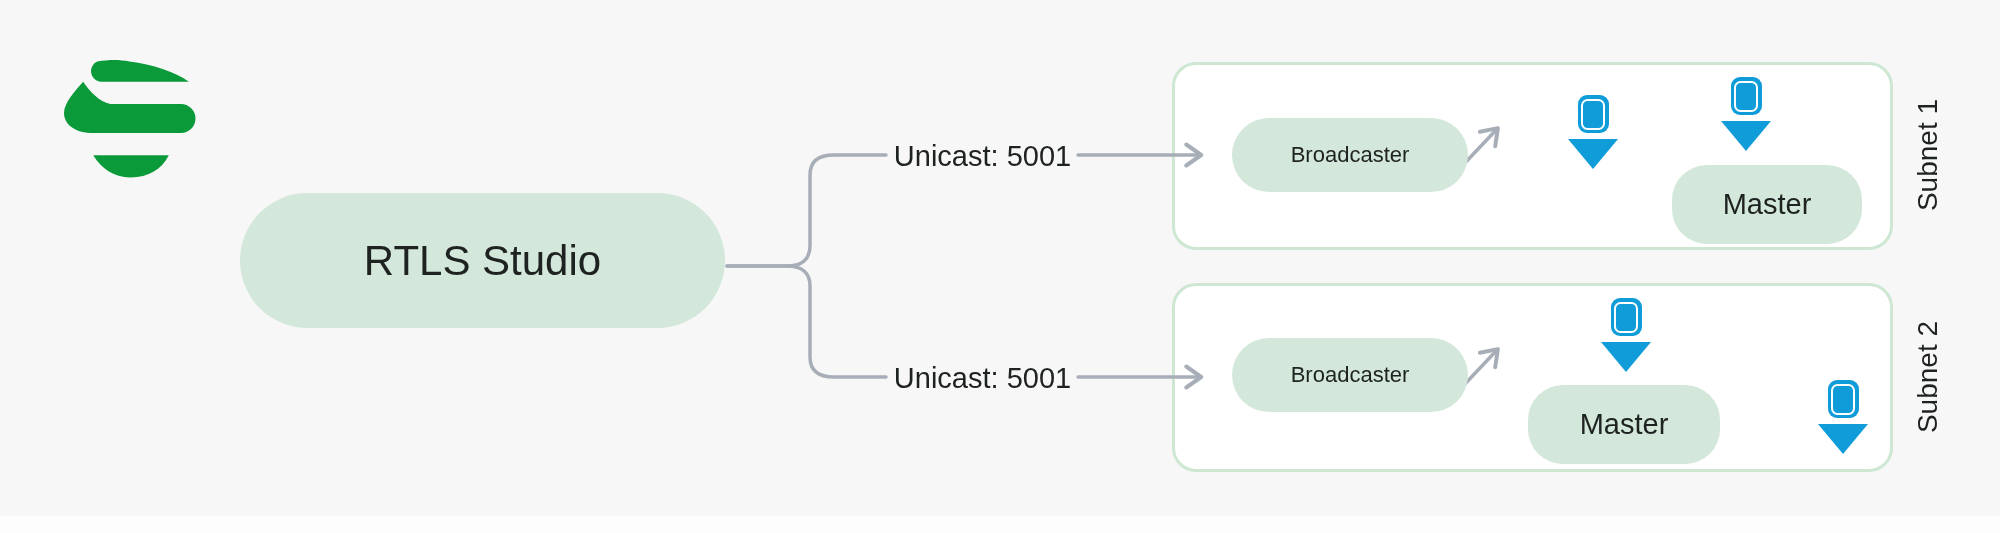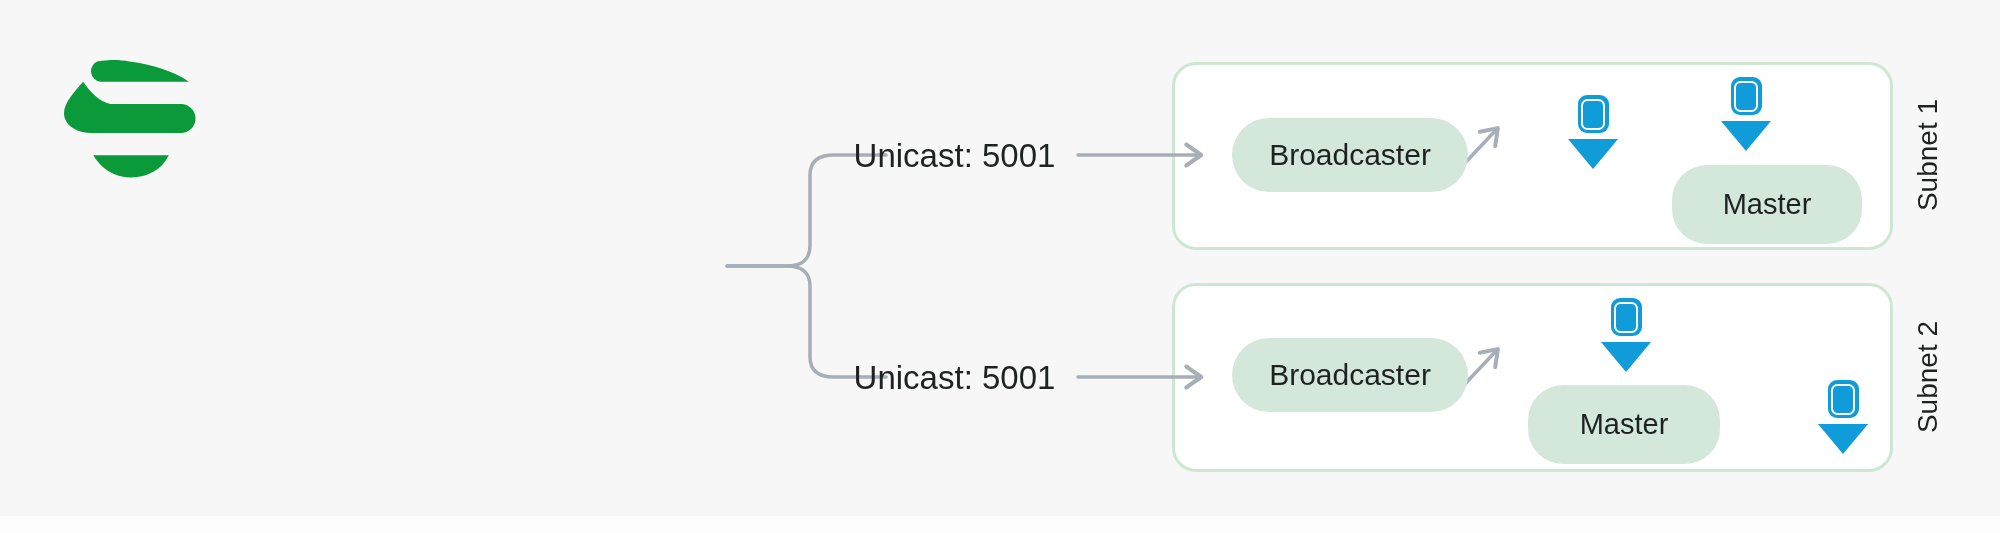--- a/index.html
+++ b/index.html
@@ -15,30 +15,30 @@
     border:3px solid #cde7d3;border-radius:24px;box-sizing:border-box;z-index:1;
   }
   .subnet-box.one{top:62px;height:188px;}
   .subnet-box.two{top:283px;height:189px;}
 
   .pill{
     position:absolute;background:#d3e8da;display:flex;align-items:center;justify-content:center;
     z-index:3;white-space:nowrap;
   }
   .root-pill{left:240px;top:193px;width:485px;height:135px;border-radius:68px;font-size:42px;}
-  .broadcaster{width:236px;height:74px;border-radius:37px;font-size:30px;}
+  .broadcaster{width:236px;height:74px;border-radius:37px;font-size:22px;}
   .broadcaster.one{left:1232px;top:118px;}
   .broadcaster.two{left:1232px;top:338px;}
   .master{height:79px;border-radius:35px;font-size:29px;}
   .master.one{left:1672px;top:165px;width:190px;}
   .master.two{left:1528px;top:385px;width:192px;}
 
   .link-label{
-    position:absolute;left:852px;width:205px;height:40px;line-height:40px;text-align:center;
-    font-size:33px;z-index:3;white-space:nowrap;
+    position:absolute;left:880px;width:205px;height:40px;line-height:40px;text-align:center;
+    font-size:29px;z-index:3;white-space:nowrap;
   }
   .link-label.one{top:136px;}
   .link-label.two{top:358px;}
 
   .subnet-title{
     position:absolute;left:1828px;width:200px;height:32px;line-height:32px;text-align:center;
     font-size:28px;transform:rotate(-90deg);z-index:3;white-space:nowrap;
   }
   .subnet-title.one{top:139px;}
   .subnet-title.two{top:361px;}
@@ -82,20 +82,21 @@
   </svg>
 
   <svg class="logo-svg" viewBox="0 0 131 116" xmlns="http://www.w3.org/2000/svg">
     <g fill="#0a9a3a">
       <path d="M 124,21 L 36,21 A 10.5,10.5 0 0 1 33,1 C 45,-1 55,-1 65,1 C 88,4 110,11 124,21 Z"></path>
       <path d="M 19,21 C 11,30 0,42 0,52 C 0,64 12,72 29,72 L 116,72 A 14.5,14.5 0 0 0 116,43 L 46,43 C 35,41 26,31 19,21 Z"></path>
       <path d="M 29,94 L 104,94 C 97,108 84,116 66,116 C 49,116 37,107 29,94 Z"></path>
     </g>
   </svg>
 
+  <div class="pill root-pill">RTLS Studio</div>
 
   <div class="link-label one">Unicast: 5001</div>
   <div class="link-label two">Unicast: 5001</div>
 
   <div class="pill broadcaster one">Broadcaster</div>
   <div class="pill master one">Master</div>
   <div class="anchor a1">
     <div class="anchor-body">
       <div class="anchor-ring"></div>
     </div>

